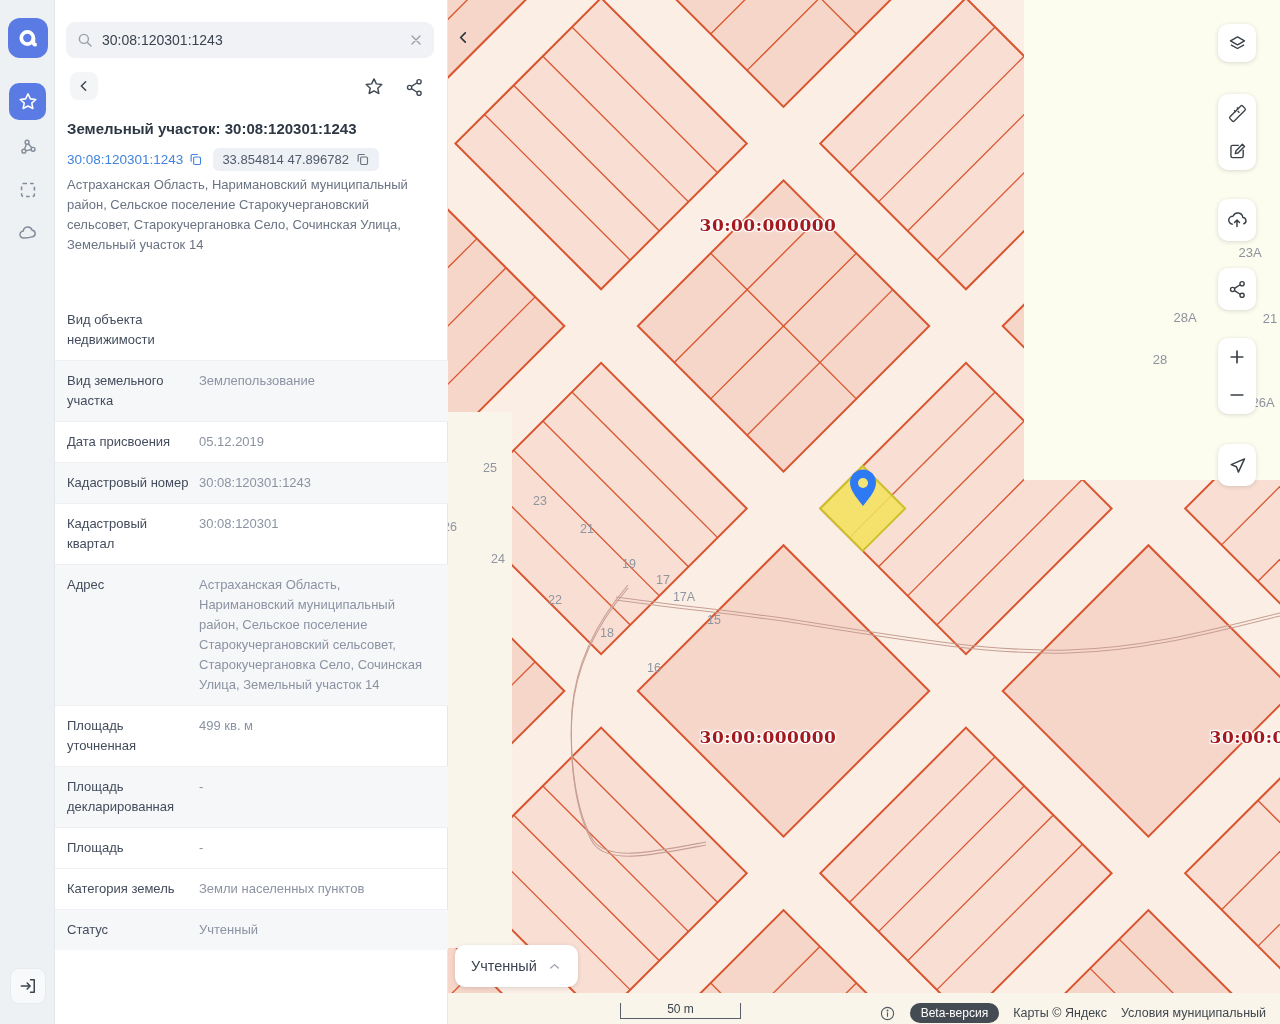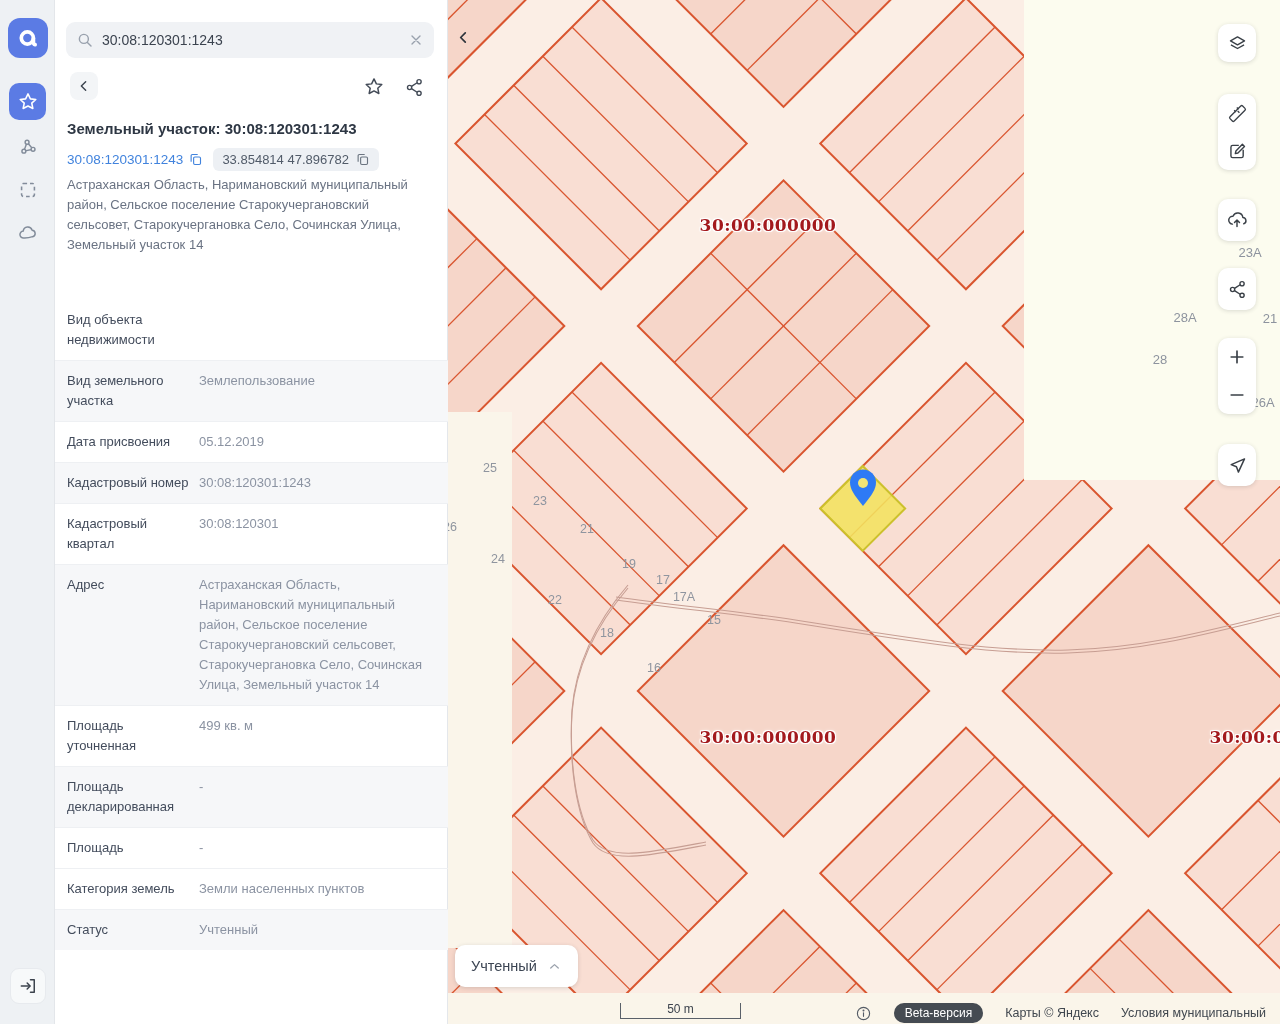--- a/index.html
+++ b/index.html
@@ -74,21 +74,21 @@
   .legend-btn { position:absolute; left:7px; top:945px; height:42px; padding:0 16px; background:#fff;
     border-radius:10px; box-shadow:0 1px 4px rgba(40,45,50,.16); display:flex; align-items:center; gap:10px;
     font-size:14.5px; color:#3c4553; cursor:pointer; z-index:6; }
 
   .scalebar { position:absolute; left:172px; top:1003px; width:121px; height:16px;
     border-left:1.5px solid #596069; border-right:1.5px solid #596069; border-bottom:1.5px solid #596069;
     display:flex; align-items:center; justify-content:center; z-index:6;text-align:right; }
   .scalebar span { font-size:12px; color:#3c434d; transform:translateY(-2px); }
 
   .attrib { position:absolute; right:14px; top:1002px; height:22px; display:flex; align-items:center;
-    gap:22px; z-index:6; }
+    gap:14px; z-index:6; }
   .beta-pill { background:#454b52; color:#fff; border-radius:11px; padding:3px 11px; font-size:12px; }
   .attrib .atx { font-size:12.5px; color:#40474f; white-space:nowrap; }
   .attrib .atx.link { cursor:pointer; }
 
   svg.ic { display:block; }
 </style>
 </head>
 <body>
 
 <div class="stage">

